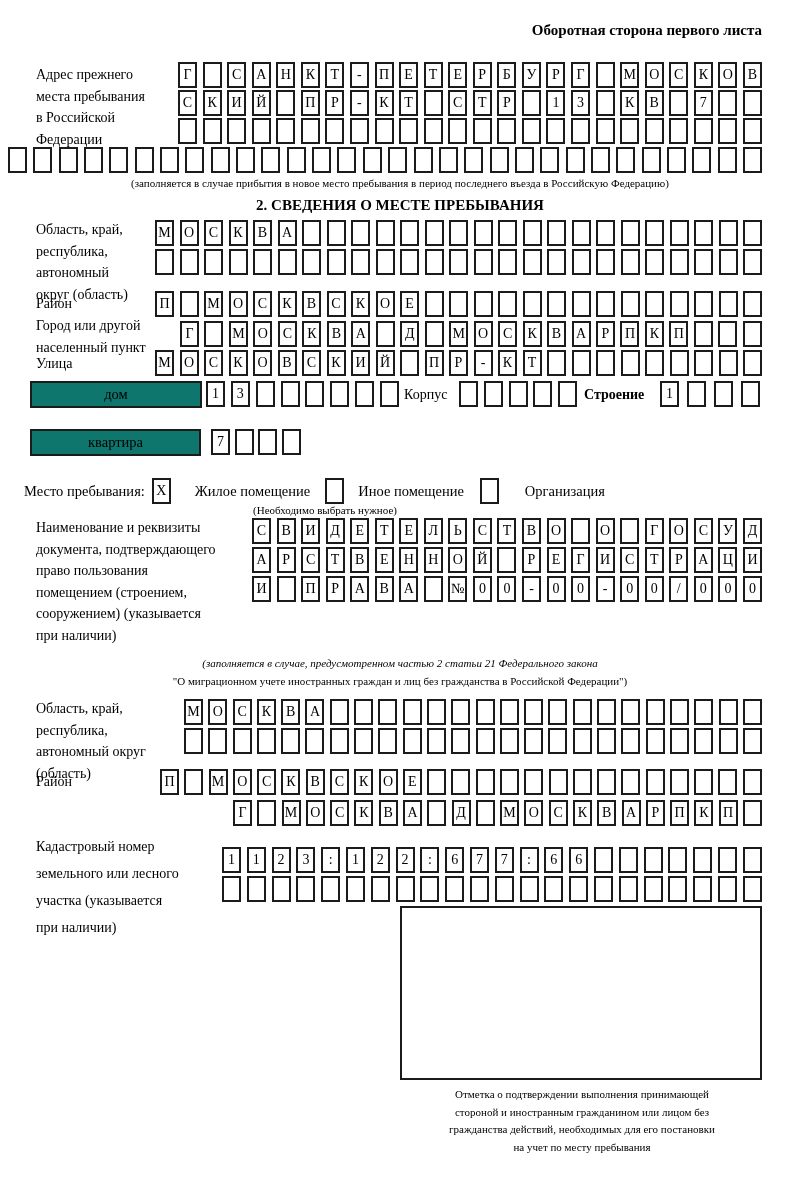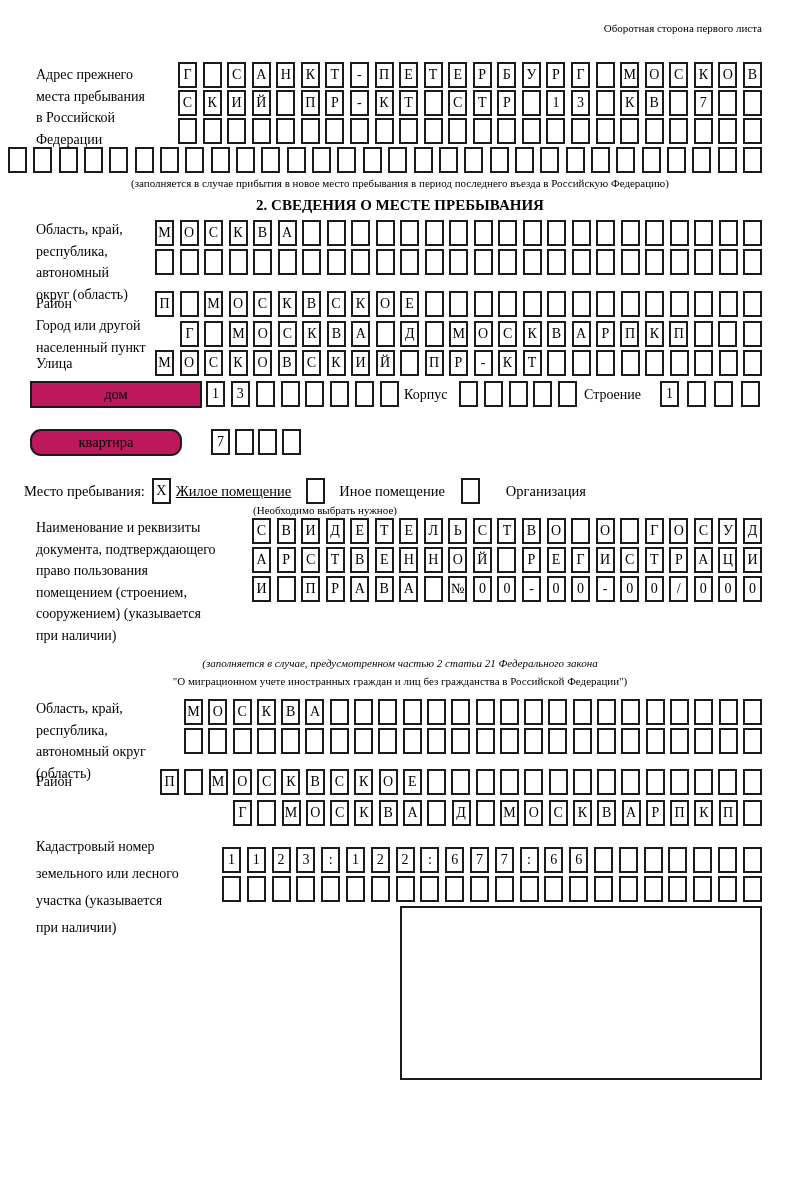--- a/index.html
+++ b/index.html
@@ -15,26 +15,26 @@
     width:19px; height:26px; border:2px solid #1b1b1b; background:#fff;
     display:flex; align-items:center; justify-content:center;
     font-size:14px; line-height:1; flex:0 0 auto;
   }
   .flabel { position:absolute; font-size:14px; line-height:21.5px; white-space:pre-line; }
   .flabel-wide { line-height:27px; }
   .caption { position:absolute; font-size:11px; text-align:center; }
   .caption-left { position:absolute; font-size:13.4px; }
   .sec-title { position:absolute; left:0; width:800px; text-align:center; font-weight:bold; font-size:15px; }
   .widebox {
-    position:absolute; height:27px; border:2px solid #1b1b1b; background:#be185d;
+    position:absolute; height:27px; border:2px solid #1b1b1b; background:#0f766e;
     display:flex; align-items:center; justify-content:center; font-size:14.5px;
   }
   .inlinerow { position:absolute; display:flex; align-items:center; font-size:14.5px; }
   .stampbox { position:absolute; border:2px solid #1b1b1b; background:#fff; }
-  .headnote { position:absolute; font-size:11px; }
+  .headnote { position:absolute; font-size:15px;font-weight:bold; }
 </style>
 </head>
 <body>
 
 <div class="page">
 
   <div class="headnote" style="right:38px; top:22px;">Оборотная сторона первого листа</div>
 
   <div class="flabel" style="left:36px; top:64px; width:145px;">Адрес прежнего
 места пребывания
@@ -312,40 +312,40 @@
       <span class="cbox"></span>
     </div>
   <div class="flabel" style="left:404px; top:384px;">Корпус</div>
   <div class="boxrow" style="left:459px; top:381px; width:118px;">
       <span class="cbox"></span>
       <span class="cbox"></span>
       <span class="cbox"></span>
       <span class="cbox"></span>
       <span class="cbox"></span>
     </div>
-  <div class="flabel" style="left:584px; top:384px;">Строение</div>
+  <div class="flabel" style="left:584px; top:384px;font-weight:bold;">Строение</div>
   <div class="boxrow" style="left:660px; top:381px; width:100px;">
       <span class="cbox">1</span>
       <span class="cbox"></span>
       <span class="cbox"></span>
       <span class="cbox"></span>
     </div>
 
-  <div class="widebox" style="left:30px; top:429px; width:152px;border-radius:11px;">квартира</div>
+  <div class="widebox" style="left:30px; top:429px; width:171px;">квартира</div>
   <div class="boxrow" style="left:211px; top:429px; width:90px;">
       <span class="cbox">7</span>
       <span class="cbox"></span>
       <span class="cbox"></span>
       <span class="cbox"></span>
     </div>
 
   <div class="inlinerow" style="left:24px; top:478px;">
     <span>Место пребывания:</span>
     <span class="cbox" style="margin-left:7px;">Х</span>
-    <span style="margin-left:5px;text-decoration:underline;">Жилое помещение</span>
+    <span style="margin-left:24px;">Жилое помещение</span>
     <span class="cbox" style="margin-left:15px;"></span>
     <span style="margin-left:14px;">Иное помещение</span>
     <span class="cbox" style="margin-left:16px;"></span>
     <span style="margin-left:26px;">Организация</span>
   </div>
   <div class="caption" style="left:160px; top:504px; width:330px;">(Необходимо выбрать нужное)</div>
 
   <div class="flabel" style="left:36px; top:517px; width:215px;">Наименование и реквизиты
 документа, подтверждающего
 право пользования
@@ -583,14 +583,18 @@
       <span class="cbox"></span>
       <span class="cbox"></span>
       <span class="cbox"></span>
       <span class="cbox"></span>
       <span class="cbox"></span>
       <span class="cbox"></span>
       <span class="cbox"></span>
     </div>
 
   <div class="stampbox" style="left:400px; top:906px; width:362px; height:174px;"></div>
+  <div class="caption" style="left:388px; top:1086px; width:388px; line-height:17.5px; white-space:pre-line;">Отметка о подтверждении выполнения принимающей
+стороной и иностранным гражданином или лицом без
+гражданства действий, необходимых для его постановки
+на учет по месту пребывания</div>
 
 </div>
 
 </body></html>

